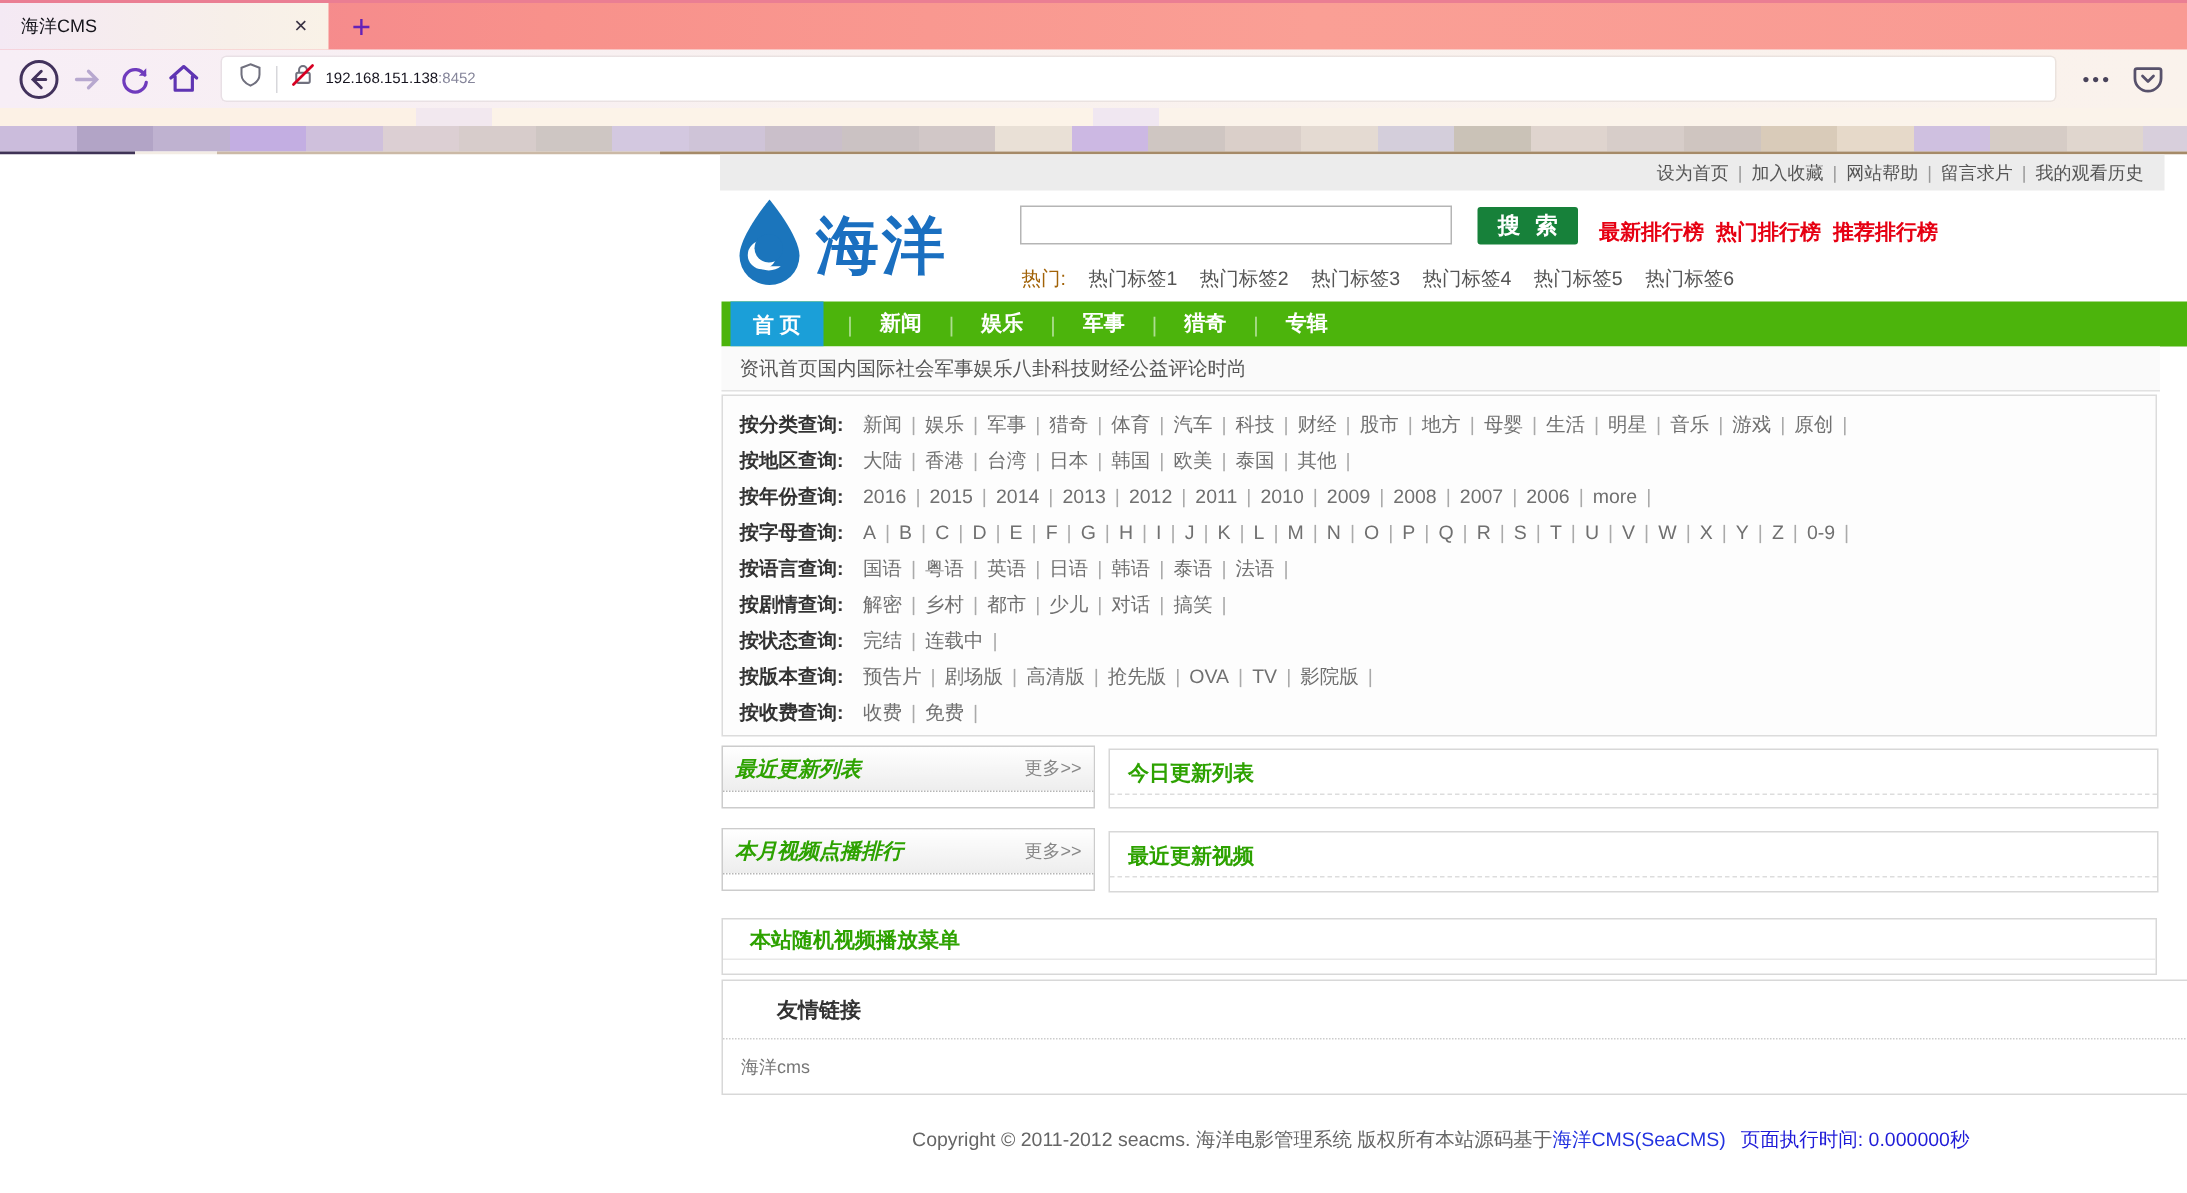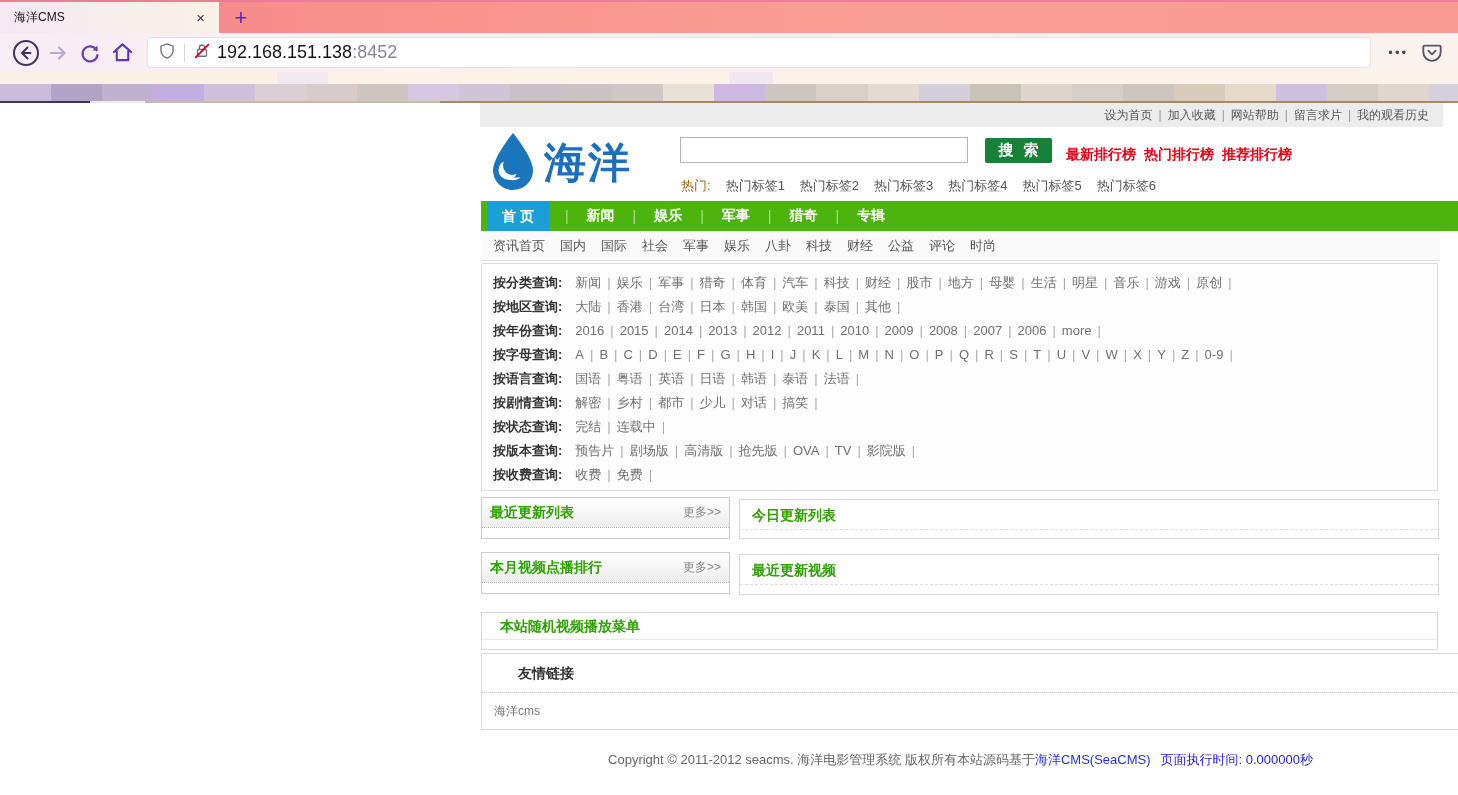--- a/index.html
+++ b/index.html
@@ -21,21 +21,21 @@
   .tab-close { font-size:15px; color:#3a3344; padding:0 4px; cursor:default; }
   .newtab-btn { position:absolute; left:227px; top:2px; width:28px; height:28px;
     background:none; border:none; color:#6322b8; font-size:22px; line-height:26px; text-align:center; }
 
   .toolbar { height:39px; display:flex; align-items:center; padding:0 10px;
     background:linear-gradient(90deg,#f7eef6,#f9f1ef 40%,#faf2ec); }
   .tb-icon { width:32px; height:32px; display:flex; align-items:center; justify-content:center; flex:none; }
   .urlbar { flex:1; height:29px; margin:0 10px; background:#fff; border-radius:3px;
     display:flex; align-items:center; padding:0 10px; box-shadow:0 0 0 1px rgba(0,0,0,.06); }
   .url-divider { width:1px; height:18px; background:#d7d7db; margin:0 8px; }
-  .url-text { font-size:18px; color:#16141f; margin-left:6px; }
+  .url-text { font-size:10px; color:#16141f; margin-left:6px; }
   .url-port { color:#85859a; }
   .tb-dots { font-size:13px; letter-spacing:2px; color:#49435a; padding:0 8px; }
 
   .bookmarksbar { height:12px;
     background:linear-gradient(90deg,#fcf1e5 0 19%,#f2e8ef 19% 22.5%,#fcf3e8 22.5% 50%,#f0e7f1 50% 53%,#fbf3ea 53% 100%); }
 
   .artifact-band { height:17px;
     background:linear-gradient(90deg,
       #cbbcdc 0 3.5%,#b2a4c6 3.5% 7%,#bfb2d0 7% 10.5%,#c3aee2 10.5% 14%,
       #cfc0dc 14% 17.5%,#dccfd3 17.5% 21%,#d7cccb 21% 24.5%,#cec6c3 24.5% 28%,
@@ -70,33 +70,33 @@
   .hotrow .hot-label { color:#a16207; }
 
   .nav { position:absolute; left:481px; top:98px; width:1146px; height:30px; background:#4cb40c;
     display:flex; align-items:center; font-size:14px; font-weight:bold; color:#fff; }
   .nav .active { height:30px; line-height:30px; background:#1b9fd8; padding:0 15px; margin-left:6px; }
   .nav .item { padding:0 2px; cursor:pointer; }
   .nav .sep { color:rgba(255,255,255,.55); font-weight:normal; padding:0 16px; }
 
   .subnav { position:absolute; left:481px; top:128px; width:959px; height:30px; background:#fafafa;
     border-bottom:1px solid #e2e2e2; display:flex; align-items:center; padding-left:12px;
-    font-size:13px; color:#555; gap:15px; }
+    font-size:13px; color:#555; gap:0; }
 
   .querybox { position:absolute; left:481px; top:160px; width:957px; height:228px;
     border:1px solid #dcdcdc; background:#fdfdfd; padding:7px 0 0 11px; }
   .q-row { height:24px; line-height:24px; font-size:13px; white-space:nowrap; }
   .q-label { font-weight:bold; color:#333; margin-right:13px; }
   .q-link { color:#707070; cursor:pointer; }
   .q-sep { color:#aaa; padding:0 6px; }
 
   .panel-sm { position:absolute; width:249px; border:1px solid #ccc; background:#fff; }
   .panel-sm .hd { height:30px; display:flex; align-items:center;
     background:linear-gradient(#ffffff,#ededed); border-bottom:1px dotted #b5b5b5; padding:0 8px; }
-  .panel-sm .hd .title { color:#2da200; font-weight:bold; font-size:14px; }
+  .panel-sm .hd .title { color:#2da200; font-weight:bold; font-size:14px;font-style:italic; }
   .panel-sm .hd .more { margin-left:auto; color:#888; font-size:12px; cursor:pointer; }
   .panel-sm .bd { height:10px; }
 
   .panel-wide { position:absolute; border:1px solid #d8d8d8; background:#fff; }
   .panel-wide .hd { height:30px; line-height:30px; padding-left:12px;
     color:#2da200; font-weight:bold; font-size:14px; border-bottom:1px dashed #ddd; }
   .panel-wide .bd { height:7px; }
 
   .panel-random { position:absolute; left:481px; top:509px; width:957px; height:38px;
     border:1px solid #d8d8d8; background:#fff; }

